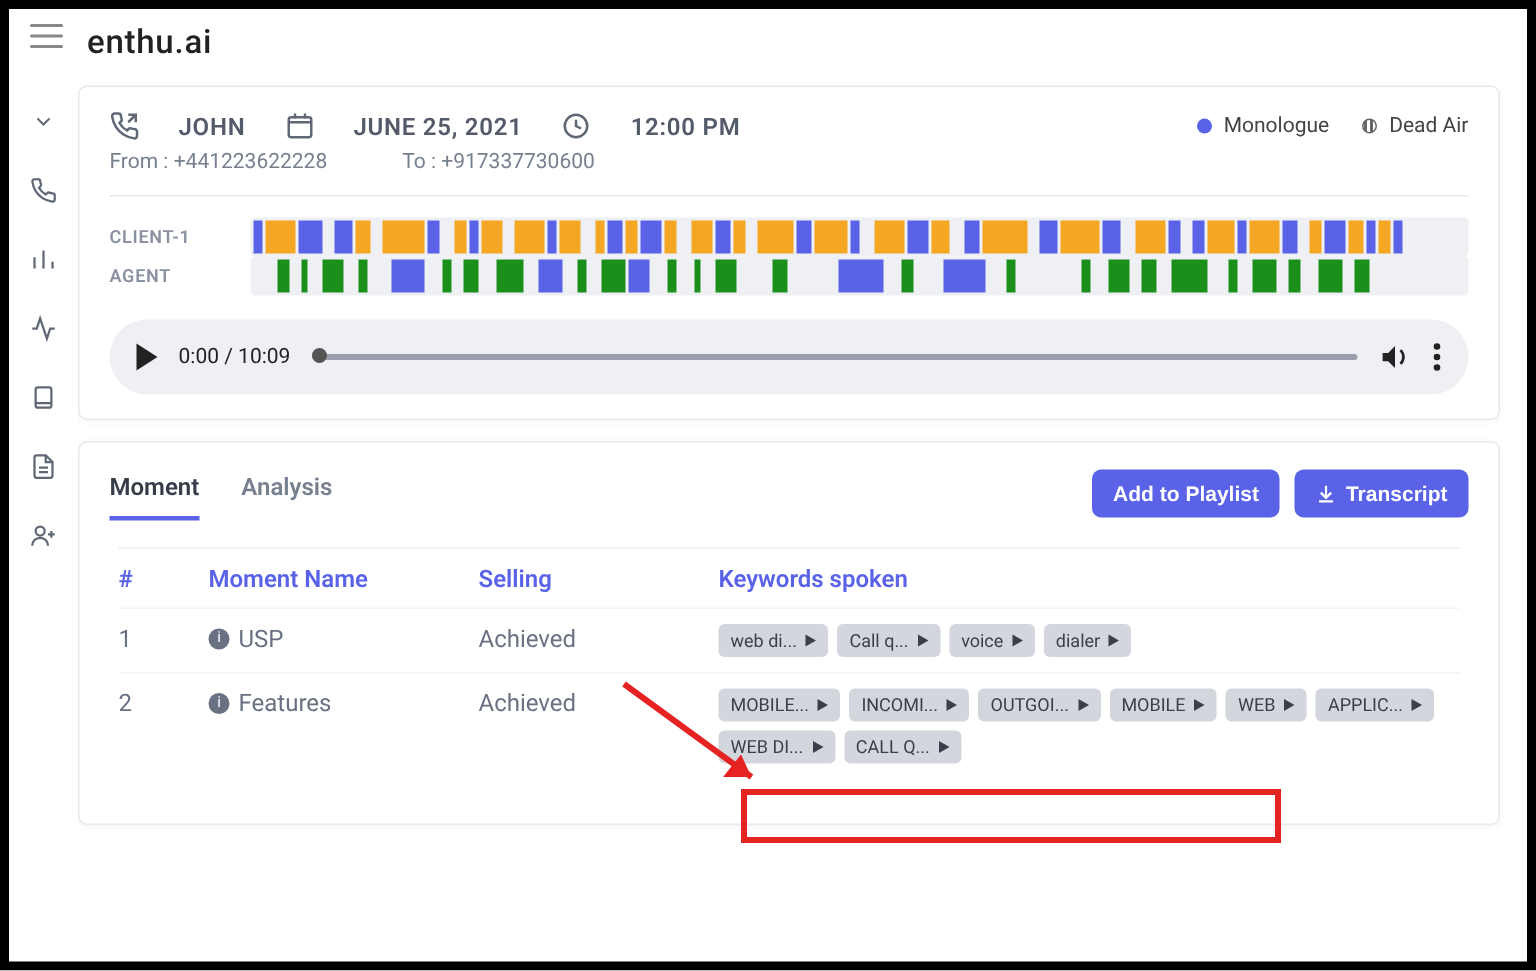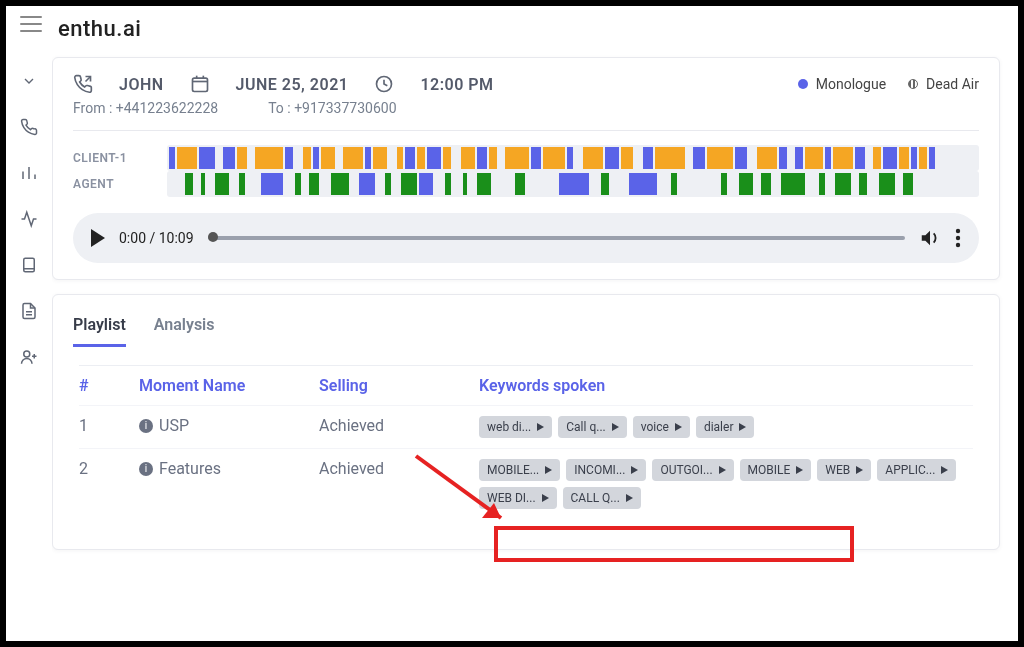--- a/index.html
+++ b/index.html
@@ -304,24 +304,35 @@
                 <circle cx="3" cy="10" r="2.2"></circle>
                 <circle cx="3" cy="17" r="2.2"></circle>
               </svg>
             </div>
         </div>
       </div>
 
       <div class="card" style="padding-bottom:30px;">
         <div class="tabs-row">
           <div class="tabs">
-            <div class="tab active">Playlist</div>
+            <div class="tab active">Moment</div>
             <div class="tab">Analysis</div>
           </div>
           <div class="actions">
+            <button class="btn">
+                <span>Add to Playlist</span>
+              </button>
+            <button class="btn">
+                <svg width="14" height="14" viewBox="0 0 24 24" fill="none" stroke="#fff" stroke-width="2.5">
+                  <path d="M12 3v14"></path>
+                  <polyline points="6 11 12 17 18 11"></polyline>
+                  <line x1="4" y1="21" x2="20" y2="21"></line>
+                </svg>
+                <span>Transcript</span>
+              </button>
           </div>
         </div>
 
         <div class="moments-table">
           <div class="thead">
             <div>#</div>
             <div>Moment Name</div>
             <div>Selling</div>
             <div>Keywords spoken</div>
           </div>

